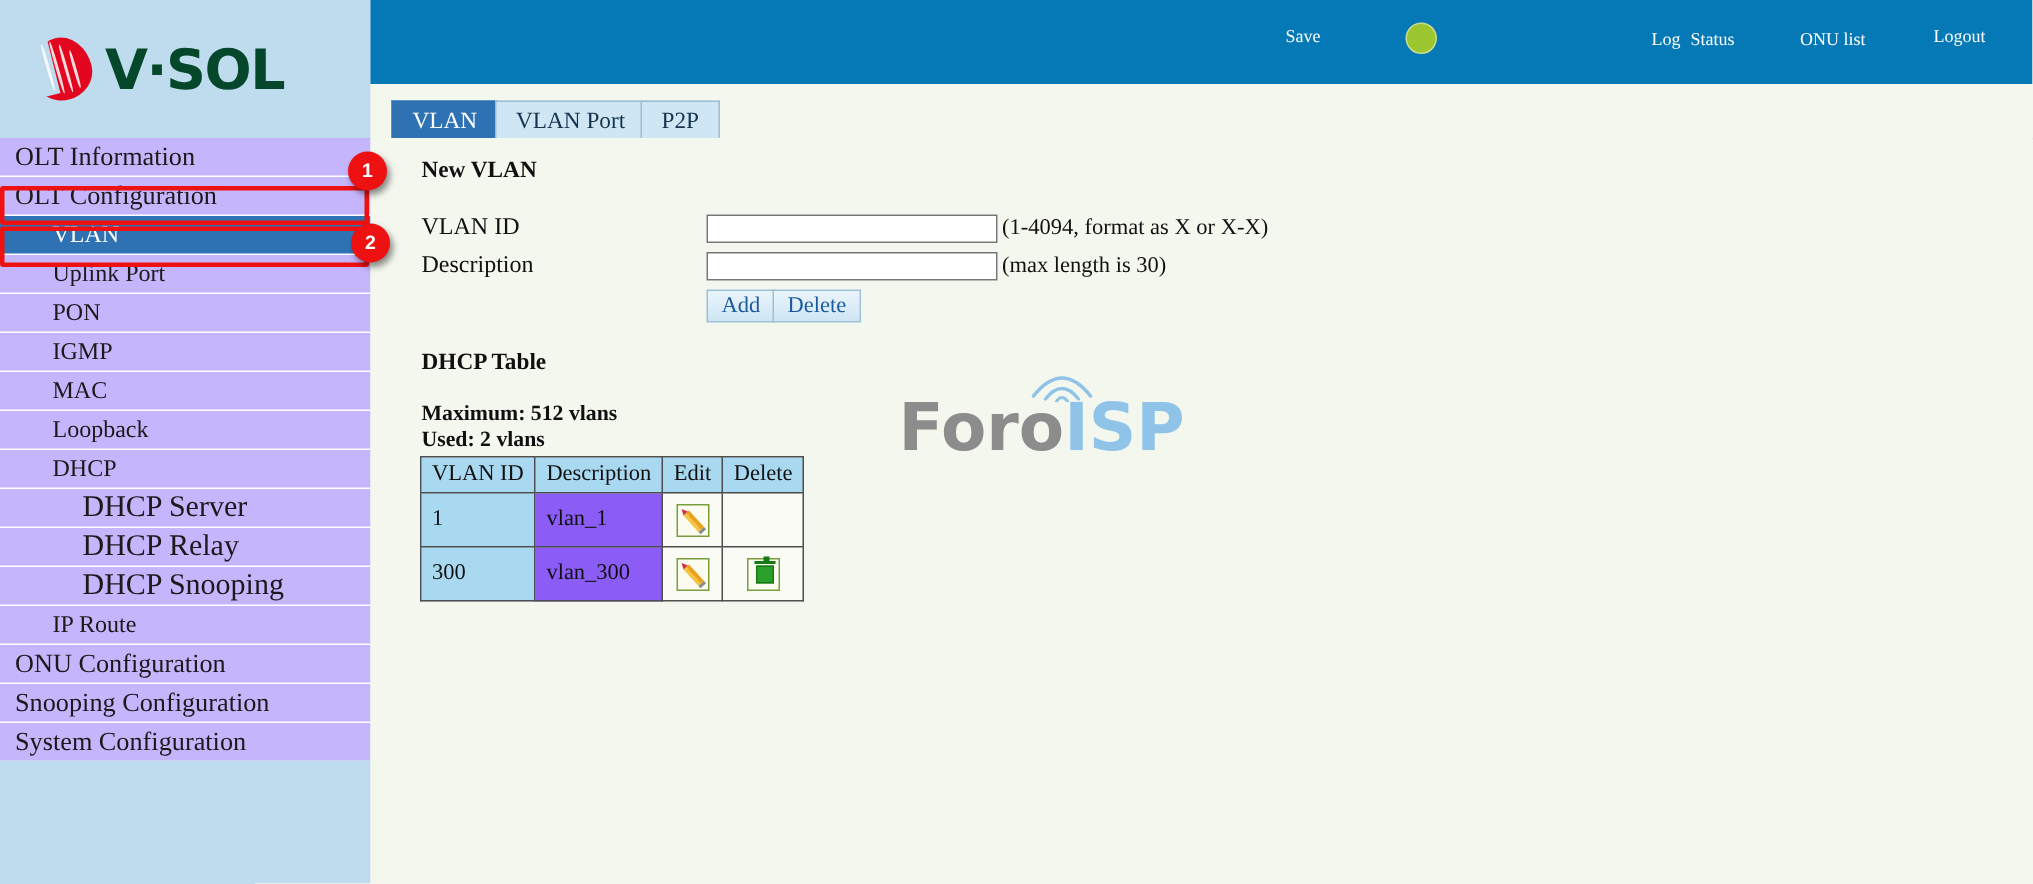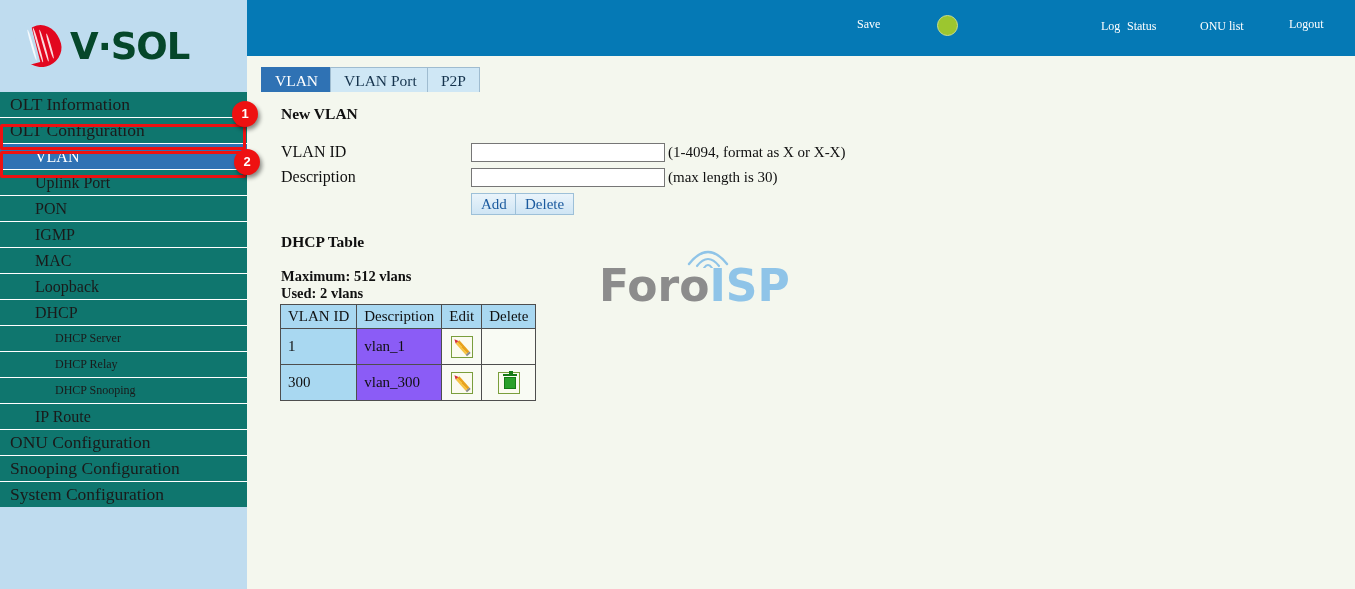--- a/index.html
+++ b/index.html
@@ -83,34 +83,34 @@
     white-space: nowrap;
   }
 
   .nav-list {
     list-style: none;
     margin: 0;
     padding: 0;
     background: #ffffff;
   }
   .nav-item {
-    background: #0f766e;
+    background: #c4b5fd;
     color: #1a1a1a;
     font-size: 17px;
     height: 25px;
     line-height: 25px;
     margin-bottom: 1px;
     box-sizing: border-box;
     cursor: pointer;
     white-space: nowrap;
     overflow: hidden;
   }
   .lvl1 { padding-left: 10px; font-size: 17.5px; }
   .lvl2 { padding-left: 35px; font-size: 16px; }
-  .lvl3 { padding-left: 55px; font-size: 12px; }
+  .lvl3 { padding-left: 55px; font-size: 20px; }
   .nav-item.selected {
     background: #2f72b4;
     color: #ffffff;
   }
 
   
   .anno-box {
     position: absolute;
     border: 3px solid #ee1111;
     border-radius: 2px;

